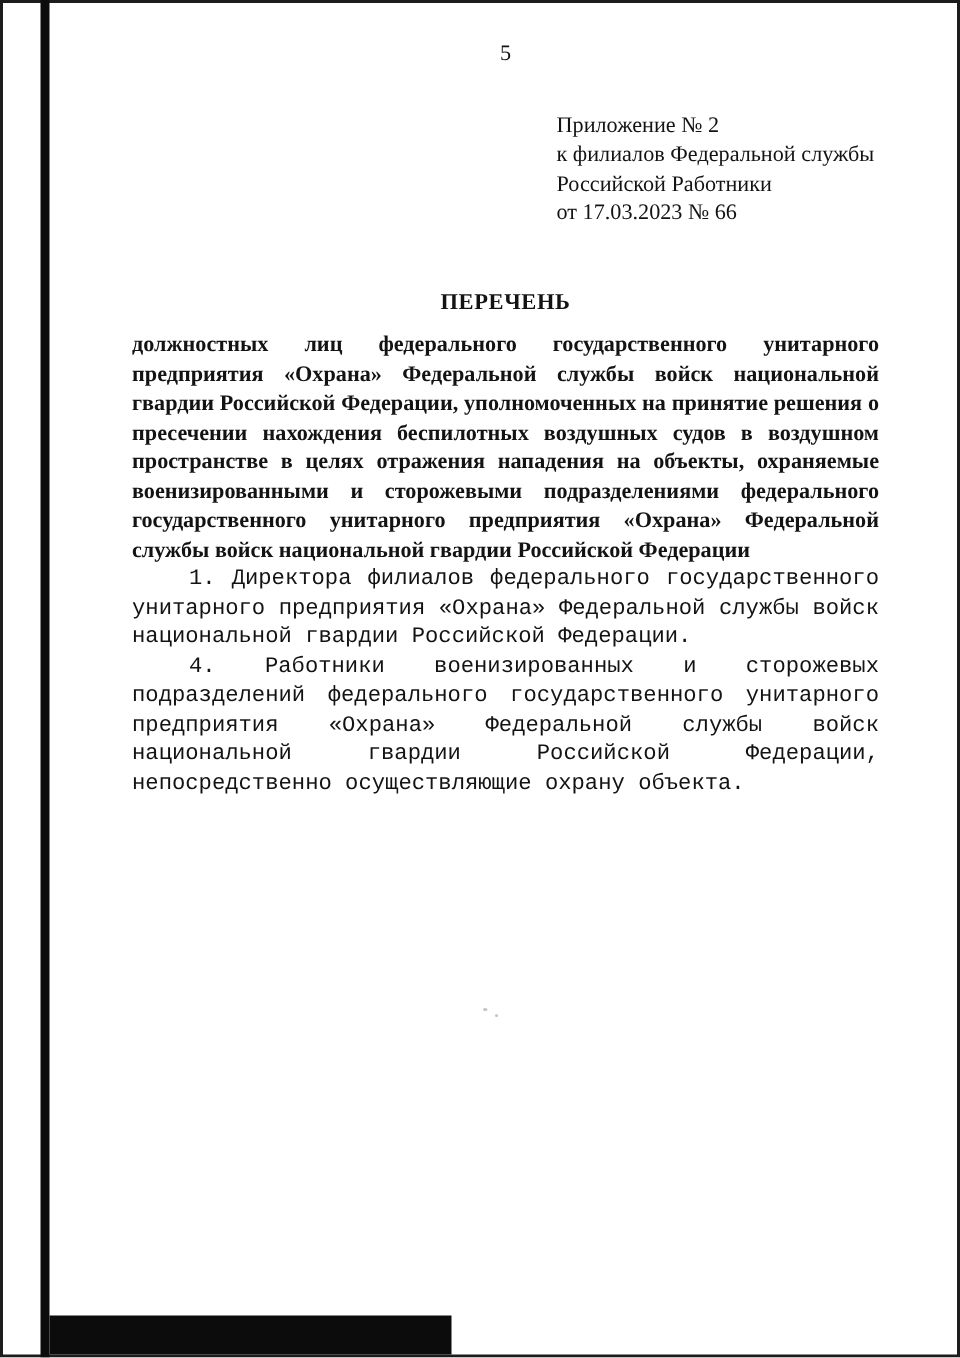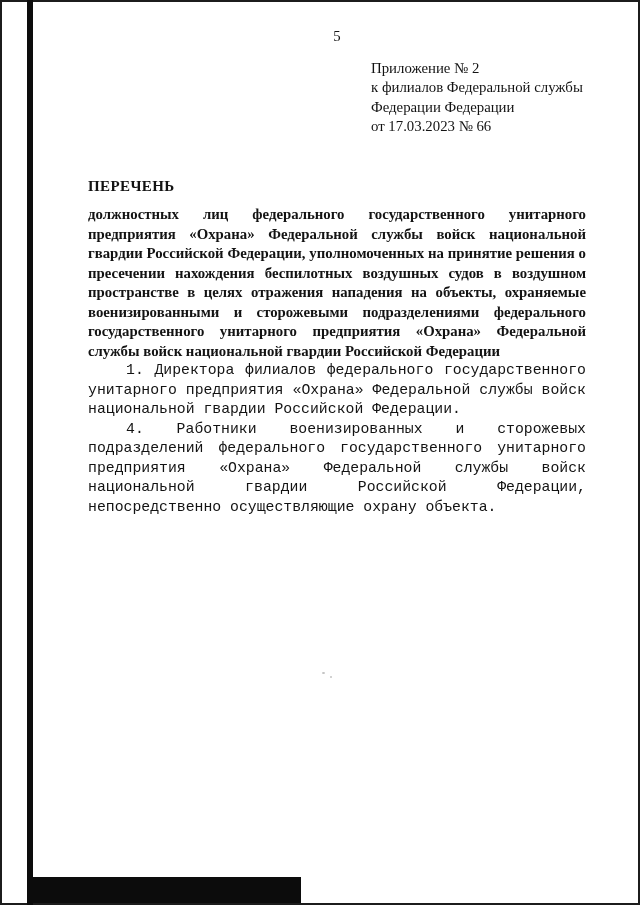--- a/index.html
+++ b/index.html
@@ -44,27 +44,28 @@
     top: 0;
     width: 498px;
     font-size: 14.8px;
     line-height: 19.5px;
   }
   .page-num {
     text-align: center;
     margin-top: 27px;
   }
   .appendix {
-    margin-top: 12px;
+    margin-top: 28px;
     margin-left: 283px;
   }
   .appendix div {
     white-space: nowrap;
   }
   .doc-title {
+    text-align: center;
     font-weight: bold;
     font-size: 15px;
     letter-spacing: 0.4px;
     margin: 40px 0 0 0;
   }
   .lead {
     font-weight: bold;
     text-align: justify;
     margin: 9px 0 0 0;
   }
@@ -95,21 +96,21 @@
 <div class="speck speck-1"></div>
 <div class="speck speck-2"></div>
 
 <div class="content">
 
   <div class="page-num">5</div>
 
   <div class="appendix">
     <div>Приложение № 2</div>
     <div>к филиалов Федеральной службы</div>
-    <div>Федерации Федерации</div>
+    <div>Российской Работники</div>
     <div>от 17.03.2023 № 66</div>
   </div>
 
   <h1 class="doc-title">ПЕРЕЧЕНЬ</h1>
 
   <p class="lead">должностных лиц федерального государственного унитарного предприятия «Охрана» Федеральной службы войск национальной гвардии Российской Федерации, уполномоченных на принятие решения о пресечении нахождения беспилотных воздушных судов в воздушном пространстве в целях отражения нападения на объекты, охраняемые военизированными и сторожевыми подразделениями федерального государственного унитарного предприятия «Охрана» Федеральной службы войск национальной гвардии Российской Федерации</p>
 
   <p class="item">1. Директора филиалов федерального государственного унитарного предприятия «Охрана» Федеральной службы войск национальной гвардии Российской Федерации.</p>
   <p class="item">4. Работники военизированных и сторожевых подразделений федерального государственного унитарного предприятия «Охрана» Федеральной службы войск национальной гвардии Российской Федерации, непосредственно осуществляющие охрану объекта.</p>
 

